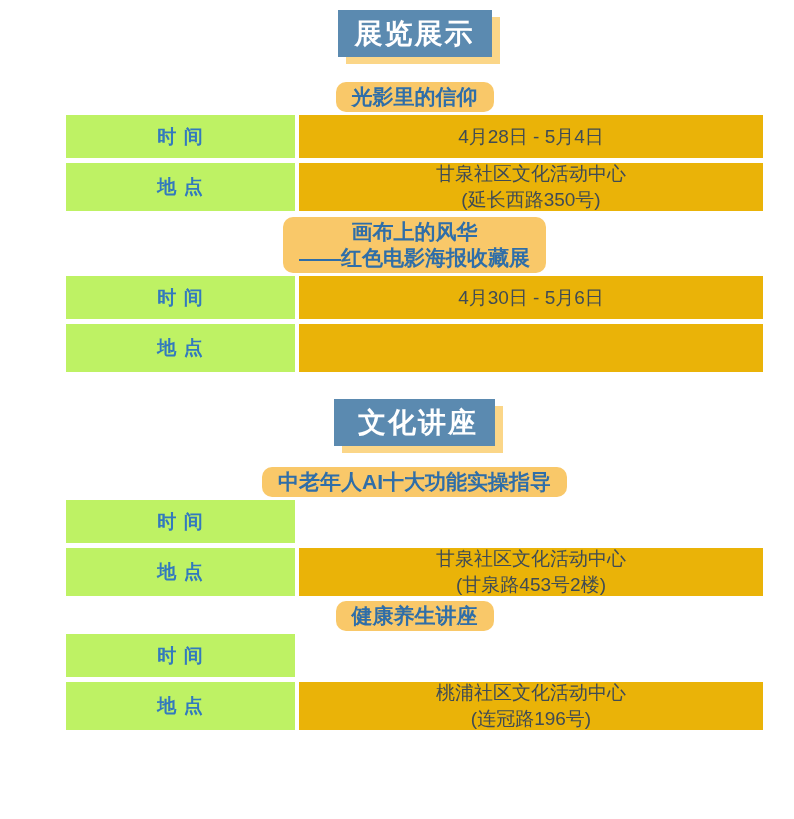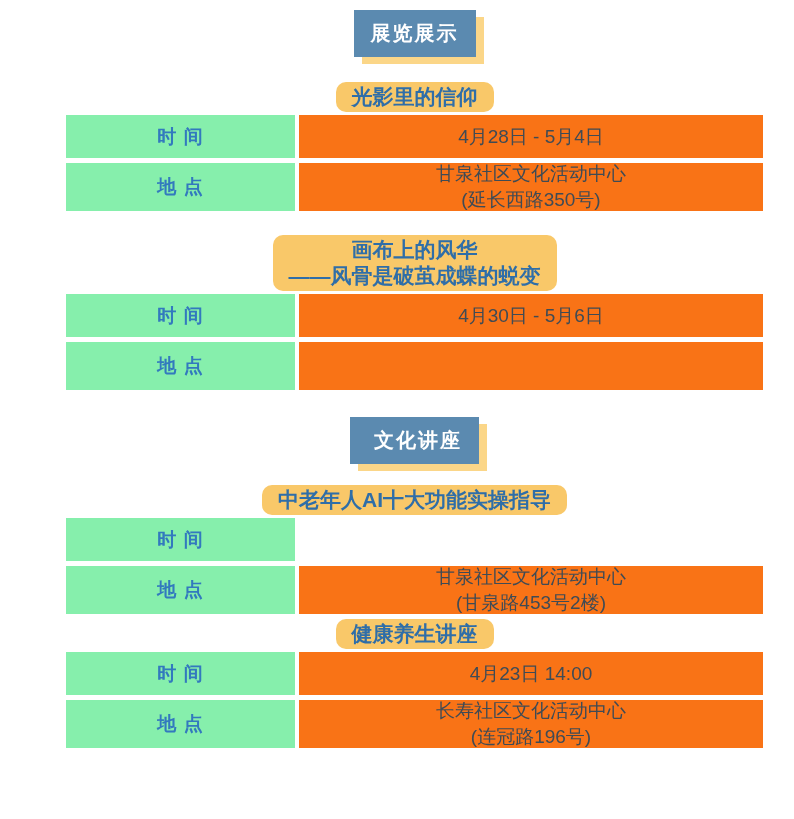--- a/index.html
+++ b/index.html
@@ -20,21 +20,21 @@
     margin-left: 66px;
     padding-top: 10px;
   }
 
   
   .section-header {
     width: fit-content;
     margin: 0 auto;
     background: #5b8ab0;
     color: #ffffff;
-    font-size: 20px;
+    font-size: 28px;
     font-weight: bold;
     letter-spacing: 2px;
     line-height: 47px;
     padding: 0 17px;
     box-shadow: 8px 7px 0 0 #fbd688;
     text-align: center;
   }
   .section-header.first { margin-top: 0; }
   .section-header.second { margin-top: 27px; padding-left: 24px; }
 
@@ -45,47 +45,47 @@
     background: #f9c869;
     border-radius: 10px;
     color: #2f6ea8;
     font-size: 21px;
     font-weight: bold;
     line-height: 26px;
     text-align: center;
     padding: 2px 16px;
   }
   .badge-mt-25 { margin-top: 25px; }
-  .badge-mt-12 { margin-top: 24px; }
+  .badge-mt-12 { margin-top: 6px; }
   .badge-mt-21 { margin-top: 21px; text-align: center; }
   .badge-mt-5  { margin-top: 5px; }
 
   
   .event-table { margin-top: 3px; }
   .event-row {
     display: flex;
     margin-top: 5px;
   }
   .event-row:first-child { margin-top: 0; }
   .cell-label {
     width: 229px;
-    background: #86efac;
+    background: #bef264;
     color: #3279be;
     font-size: 19px;
     font-weight: bold;
     letter-spacing: 1px;
     display: flex;
     align-items: center;
     justify-content: center;
     margin-right: 4px;
     flex-shrink: 0;
   }
   .cell-value {
     flex: 1;
-    background: #f97316;
+    background: #eab308;
     color: #3f4b55;
     font-size: 19px;
     line-height: 26px;
     text-align: center;
     display: flex;
     flex-direction: column;
     align-items: center;
     justify-content: center;
   }
   .row-single { height: 43px; }
@@ -113,21 +113,21 @@
         <div class="cell-label">地  点</div>
         <div class="cell-value">
           <div>甘泉社区文化活动中心</div>
           <div>(延长西路350号)</div>
         </div>
       </div>
     </div>
 
     <div class="event-badge badge-mt-12">
       <div>画布上的风华</div>
-      <div>——风骨是破茧成蝶的蜕变</div>
+      <div>——红色电影海报收藏展</div>
     </div>
     <div class="event-table">
       <div class="event-row row-single">
         <div class="cell-label">时  间</div>
         <div class="cell-value">
           <div>4月30日 - 5月6日</div>
         </div>
       </div>
       <div class="event-row row-double">
         <div class="cell-label">地  点</div>
@@ -153,27 +153,24 @@
         </div>
       </div>
     </div>
 
     <div class="event-badge badge-mt-5">
       <div>健康养生讲座</div>
     </div>
     <div class="event-table">
       <div class="event-row row-single">
         <div class="cell-label">时  间</div>
-        <div class="cell-value">
-          <div>4月23日 14:00</div>
-        </div>
       </div>
       <div class="event-row row-double">
         <div class="cell-label">地  点</div>
         <div class="cell-value">
-          <div>长寿社区文化活动中心</div>
+          <div>桃浦社区文化活动中心</div>
           <div>(连冠路196号)</div>
         </div>
       </div>
     </div>
 
   </div>
 </div>
 
 </body></html>

